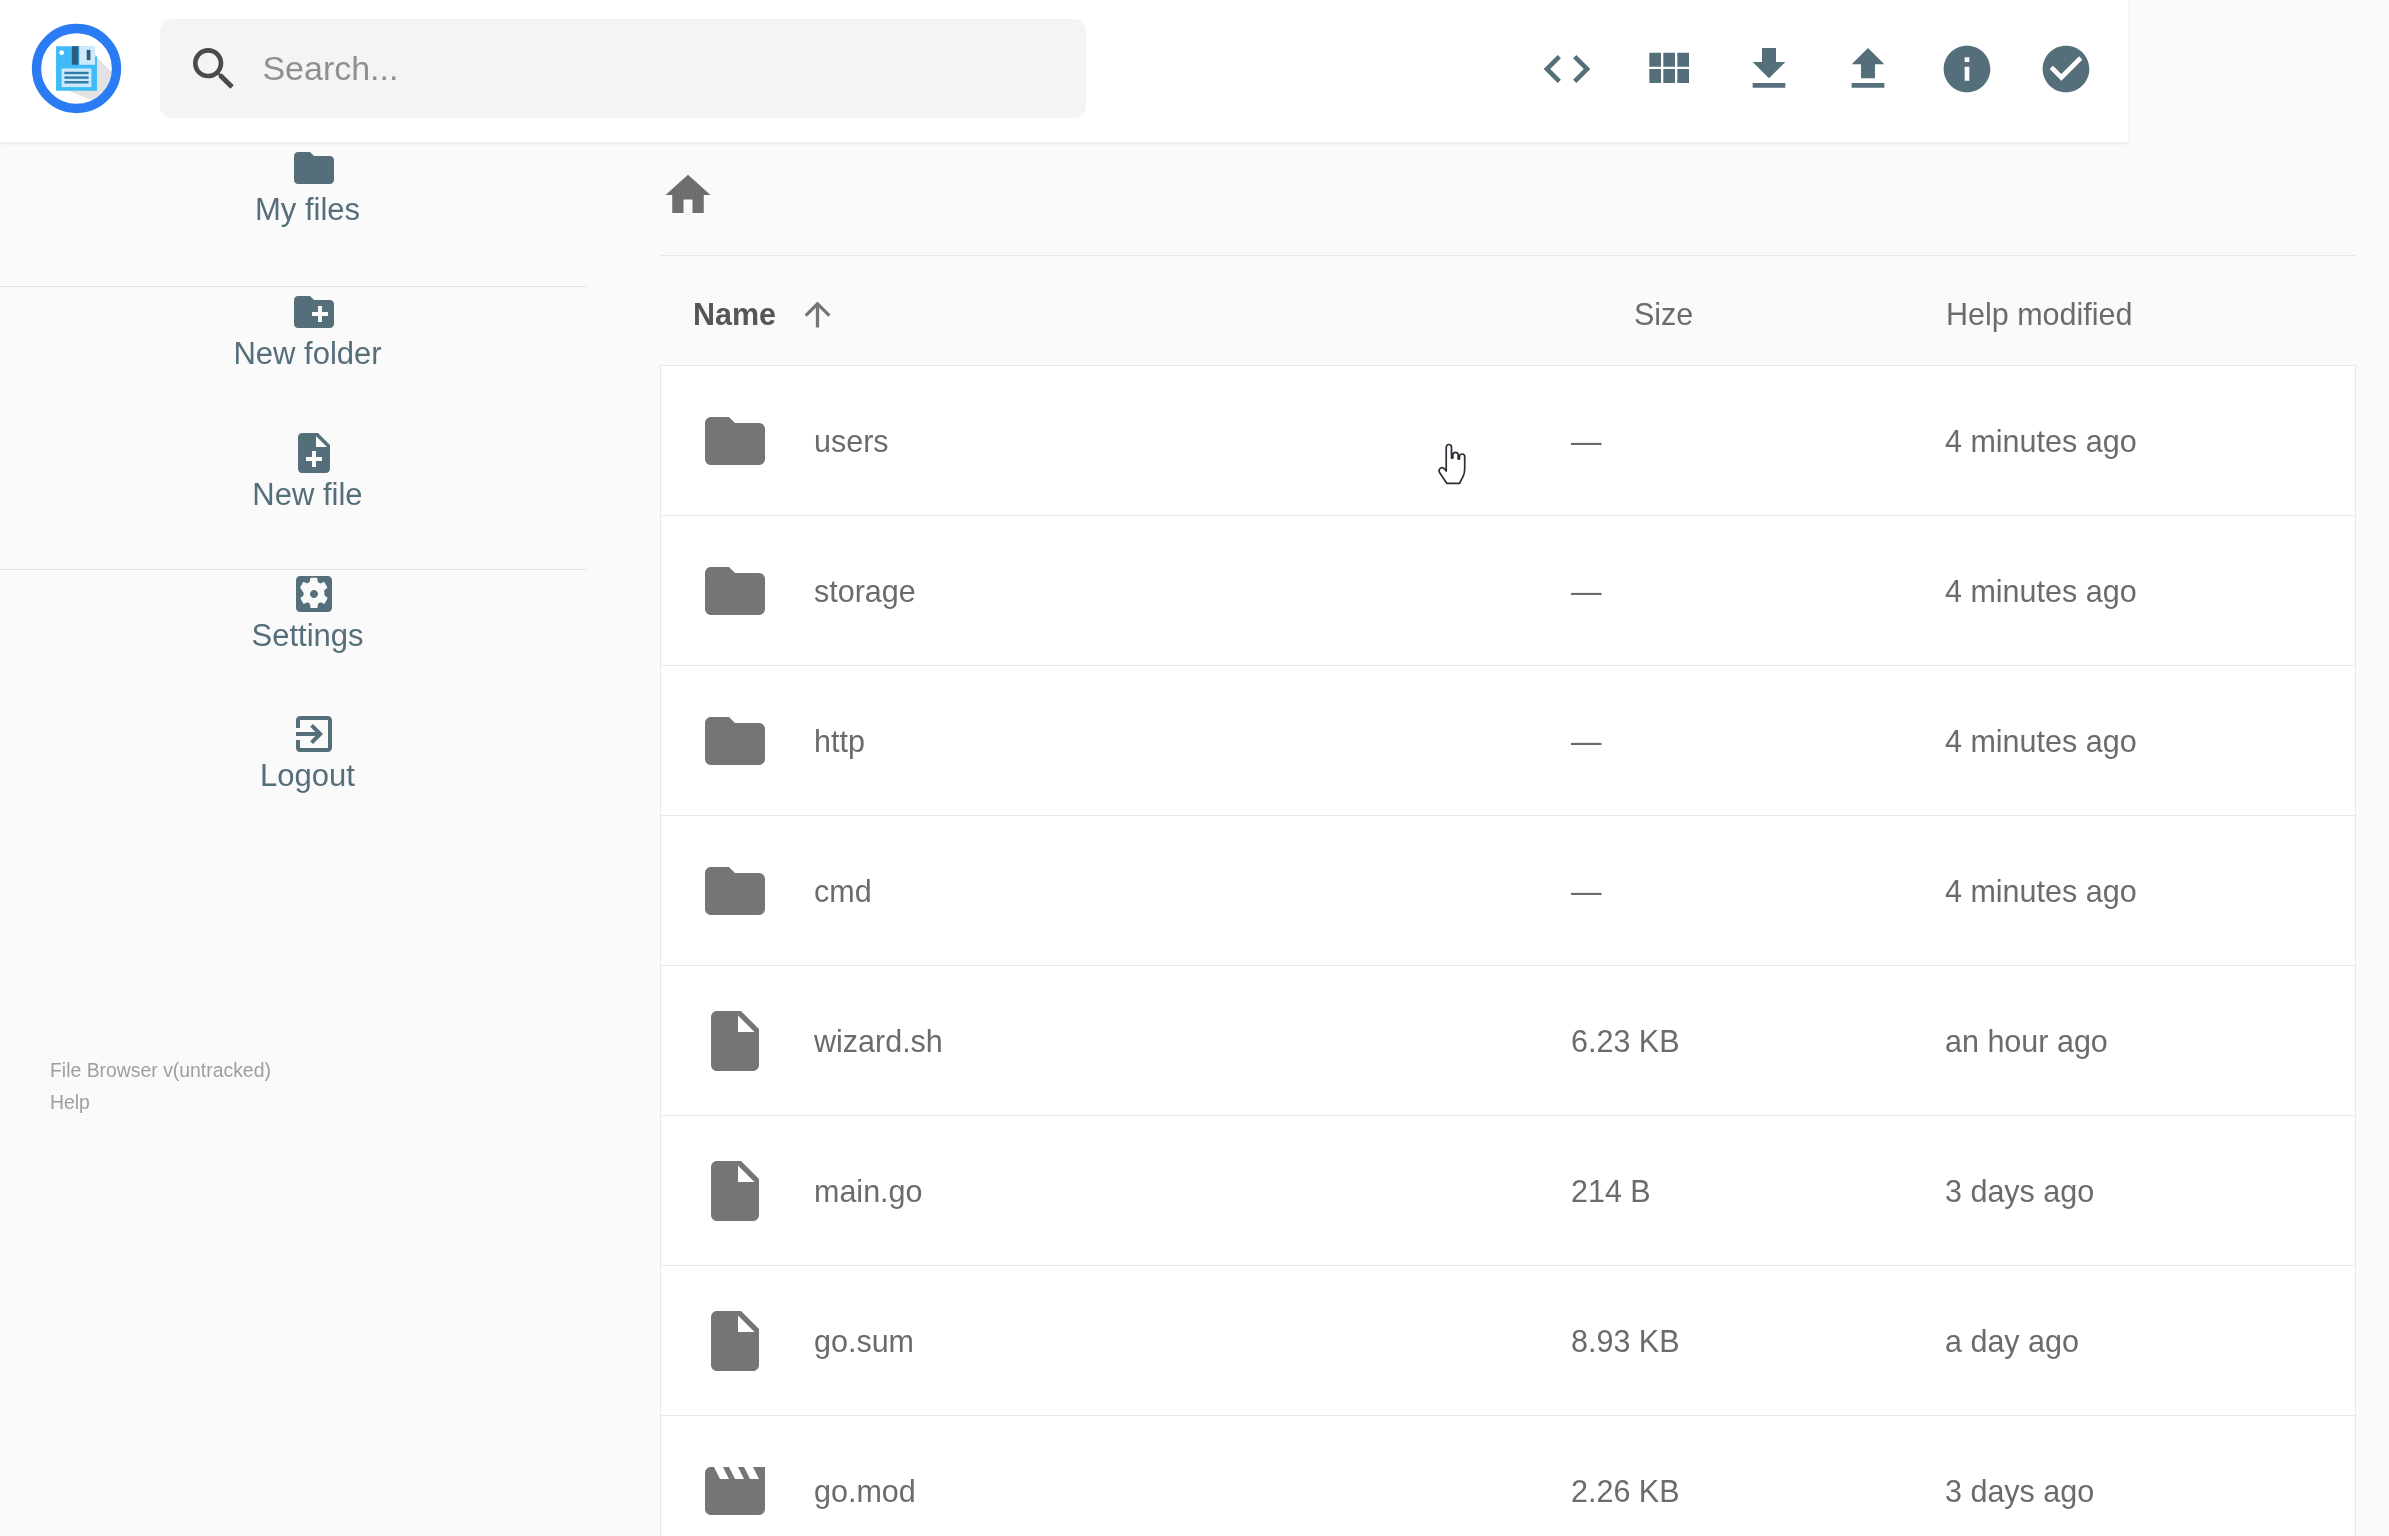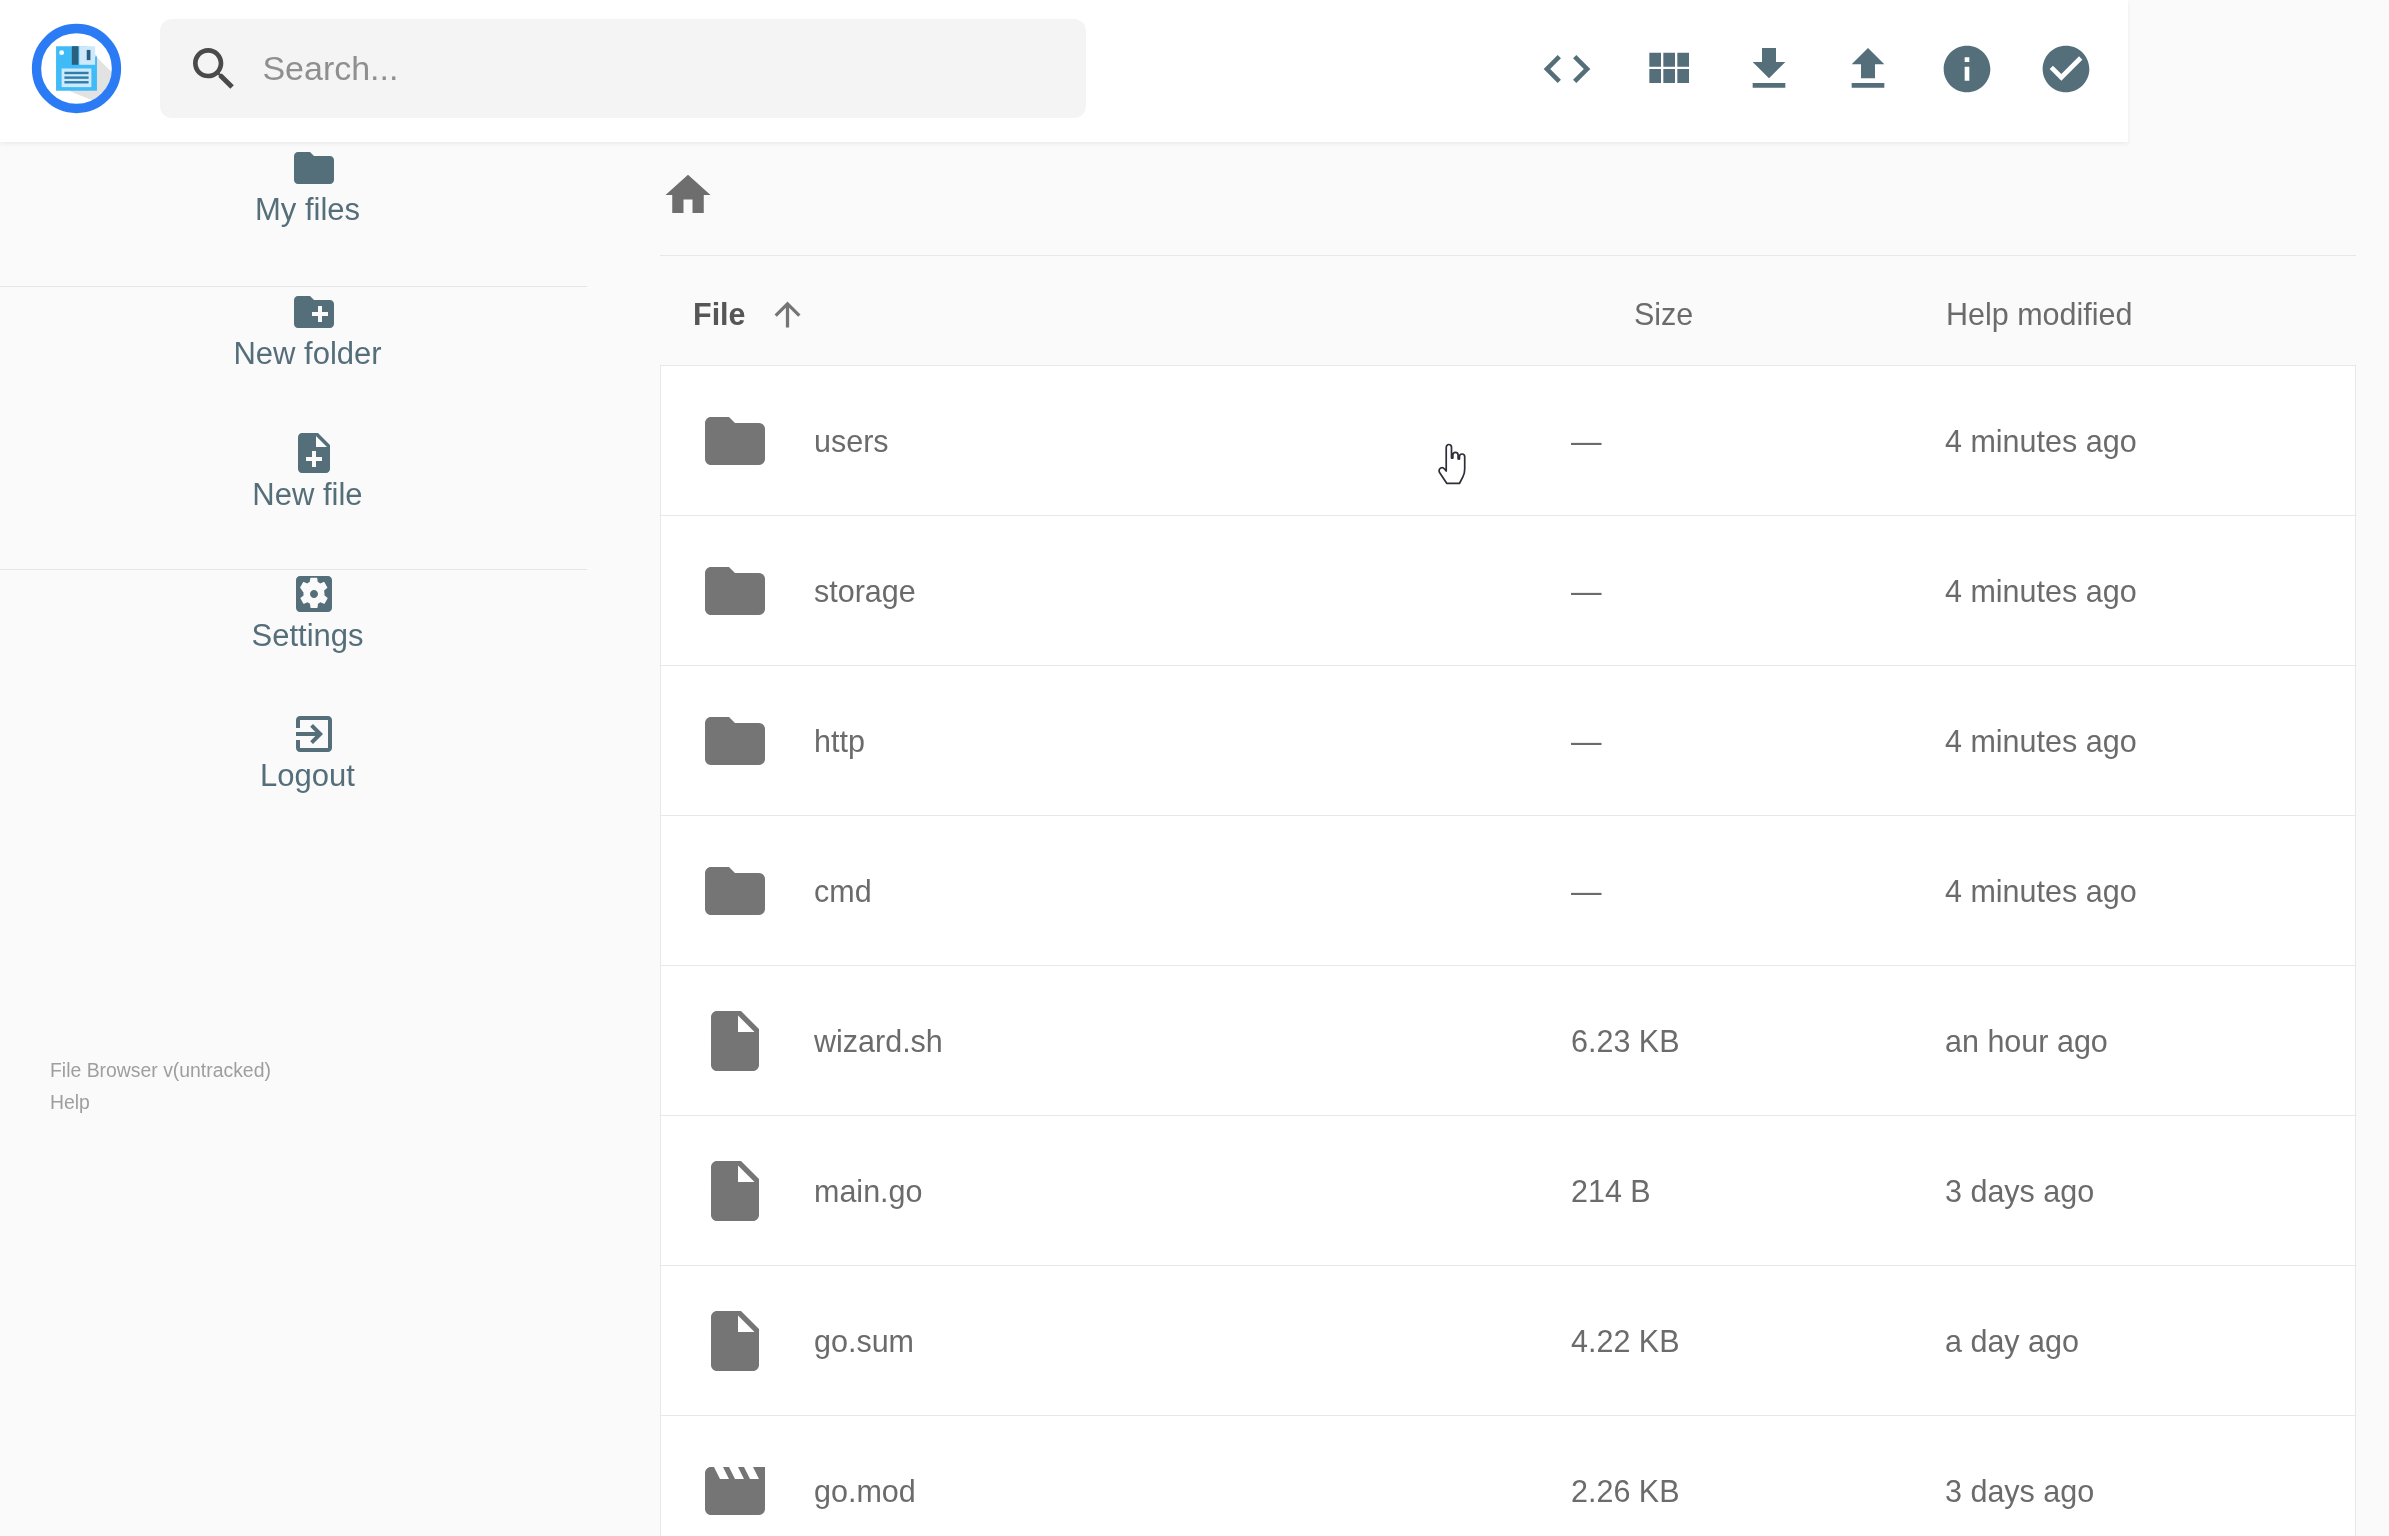--- a/index.html
+++ b/index.html
@@ -235,21 +235,21 @@
 
   <main>
     <button class="home-btn">
       <svg viewBox="0 0 24 24">
           <use href="#i-home"></use>
         </svg>
     </button>
     <div class="crumb-div"></div>
 
     <div class="lhead name">
-      <span>File</span>
+      <span>Name</span>
       <svg class="sort" viewBox="0 0 24 24">
           <use href="#i-arrowup"></use>
         </svg>
     </div>
     <div class="lhead size">Size</div>
     <div class="lhead modified">Help modified</div>
 
     <div class="listing">
 
       <div class="row">
@@ -318,21 +318,21 @@
         <span class="cell c-mod">3 days ago</span>
       </div>
 
       <div class="row">
         <span class="ricon">
             <svg viewBox="0 0 24 24">
               <use href="#i-file"></use>
             </svg>
           </span>
         <span class="cell c-name">go.sum</span>
-        <span class="cell c-size">4.22 KB</span>
+        <span class="cell c-size">8.93 KB</span>
         <span class="cell c-mod">a day ago</span>
       </div>
 
       <div class="row">
         <span class="ricon">
             <svg viewBox="0 0 24 24">
               <use href="#i-movie"></use>
             </svg>
           </span>
         <span class="cell c-name">go.mod</span>

